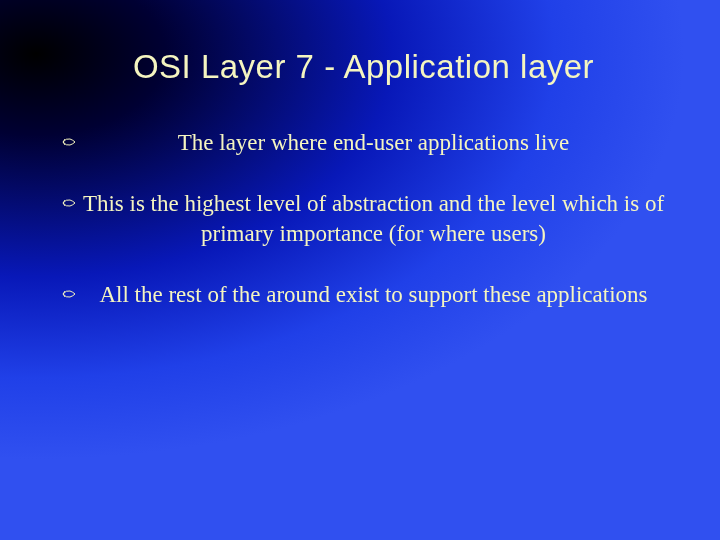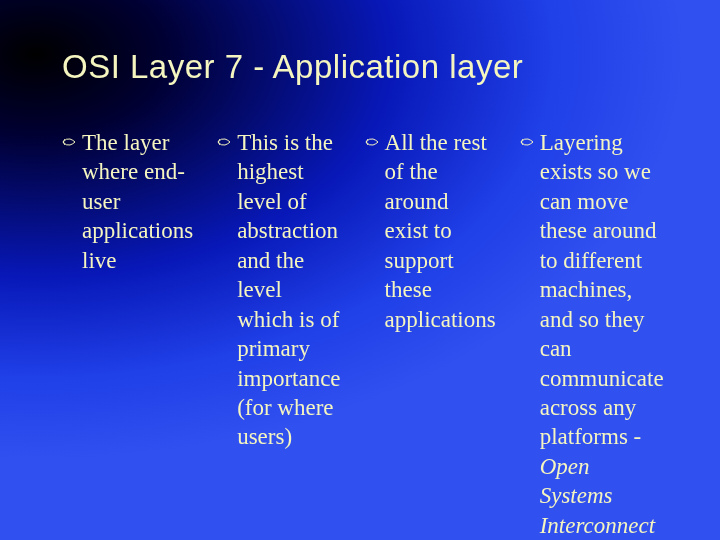--- a/index.html
+++ b/index.html
@@ -12,33 +12,34 @@
       height: 540px;
       overflow: hidden;
       font-family: 'Times New Roman', Times, serif;
     }
     .slide {
       width: 720px;
       height: 540px;
       background: radial-gradient(ellipse 90% 75% at 5% 10%, #000000 0%, #000033 20%, #0818b8 55%, #2040e8 80%, #3050f0 100%);
       padding: 48px 55px 40px 62px;
       position: relative;
+      text-align: center;
     }
     .title {
       font-family: Arial, Helvetica, sans-serif;
       font-size: 33px;
       font-weight: normal;
       color: #f5f5c0;
       margin-bottom: 42px;
       letter-spacing: 0.5px;
     }
     .bullets {
       display: flex;
-      flex-direction: row;
-      gap: 24px;
+      flex-direction: column;
+      gap: 32px;
     }
     .bullet {
       display: flex;
       align-items: flex-start;
       color: #f5f5c0;
       font-size: 23px;
       line-height: 1.28;
     }
     .bullet-icon {
       flex-shrink: 0;
@@ -89,23 +90,15 @@
 
     <div class="bullet">
       <span class="bullet-icon">
         <svg viewBox="0 0 14 14">
           <path d="M 1 7 Q 4 3 8 4 Q 11 5 13 7 Q 11 9 8 10 Q 4 11 1 7 Z M 1 7 L 3 4 M 1 7 L 3 10" stroke="#f5f5c0" stroke-width="1" fill="none"></path>
         </svg>
       </span>
       <span class="bullet-text">All the rest of the around exist to support these applications</span>
     </div>
 
-    <div class="bullet">
-      <span class="bullet-icon">
-        <svg viewBox="0 0 14 14">
-          <path d="M 1 7 Q 4 3 8 4 Q 11 5 13 7 Q 11 9 8 10 Q 4 11 1 7 Z M 1 7 L 3 4 M 1 7 L 3 10" stroke="#f5f5c0" stroke-width="1" fill="none"></path>
-        </svg>
-      </span>
-      <span class="bullet-text"><span>Layering exists so we can move these around to different machines, and so they can communicate across any platforms - </span><span class="italic">Open Systems Interconnect</span></span>
-    </div>
 
   </div>
 </div>
 
 </body></html>

